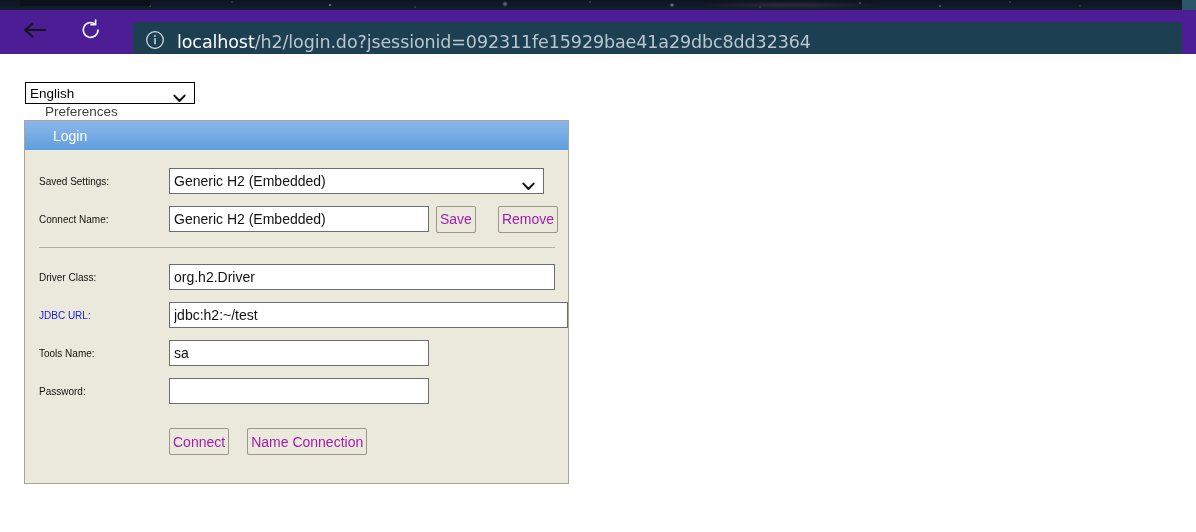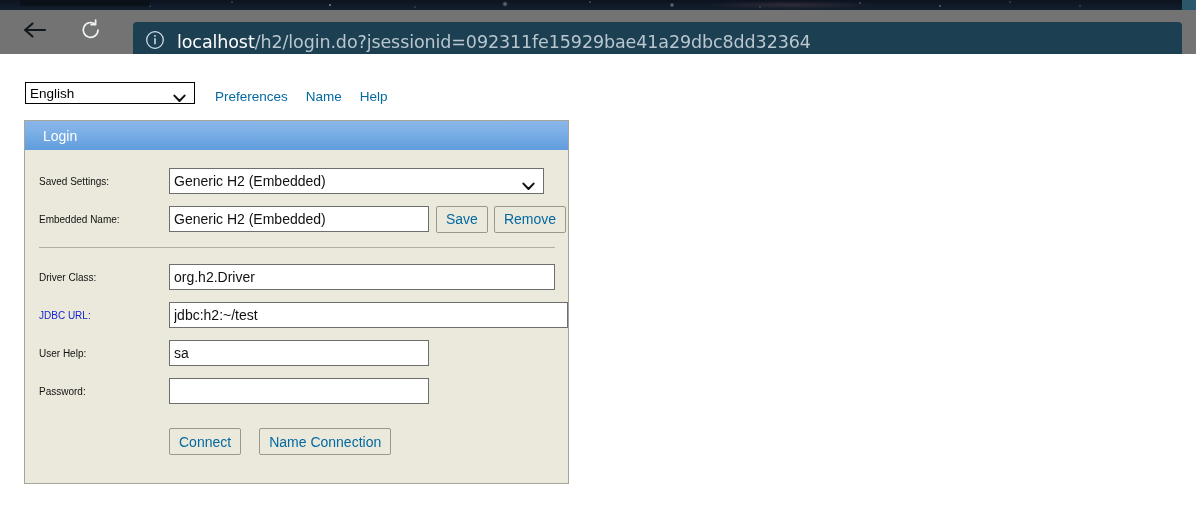--- a/index.html
+++ b/index.html
@@ -57,21 +57,21 @@
     width: 14px; height: 10px;
     background: #2c5669;
   }
 
   
   #browser-toolbar {
     position: absolute;
     top: 10px; left: 0;
     width: 1196px;
     height: 44px;
-    background: #737373;
+    background: #4c1d95;
     display: flex;
     align-items: flex-end;
   }
   .nav-btn {
     width: 46px;
     height: 44px;
     display: flex;
     align-items: center;
     justify-content: center;
     cursor: pointer;
@@ -117,21 +117,22 @@
     width: 1196px;
     height: 478px;
     background: #ffffff;
   }
 
   #toolbar-row {
     position: absolute;
     left: 25px;
     top: 28px;
     display: flex;
-    align-items: flex-end;
+    align-items: flex-start;
+    flex-direction: column;
   }
   #language-select {
     width: 170px;
     height: 22px;
     font-family: "Liberation Sans", sans-serif;
     font-size: 13.5px;
     color: #000;
     background: #ffffff;
     border: 1px solid #000000;
     padding: 0 2px 0 4px;
@@ -149,21 +150,21 @@
   }
   #language-select-arrow {
     position: absolute;
     right: 9px;
     top: 7px;
     pointer-events: none;
   }
   .menu-link {
     font-family: "Liberation Sans", sans-serif;
     font-size: 13.5px;
-    color: #0369a1;
+    color: #404040;
     text-decoration: none;
     margin-left: 18px;
     cursor: pointer;
     white-space: nowrap;
   }
   .menu-link:first-of-type { margin-left: 20px; }
 
   
   #login-panel {
     position: absolute;
@@ -175,21 +176,21 @@
     box-sizing: content-box;
   }
   #login-header {
     height: 29px;
     background: linear-gradient(180deg, #8ab6e8 0%, #7db0e6 35%, #609ddd 100%);
     color: #ffffff;
     font-family: "Liberation Sans", sans-serif;
     font-size: 14px;
     display: flex;
     align-items: center;
-    padding-left: 18px;
+    padding-left: 28px;
     box-sizing: border-box;
   }
   #login-body {
     padding: 12px 0 28px 0;
   }
 
   .form-row {
     display: flex;
     align-items: center;
     height: 38px;
@@ -241,25 +242,25 @@
     position: absolute;
     right: 9px;
     top: 9px;
     pointer-events: none;
   }
 
   .btn {
     height: 27px;
     font-family: "Liberation Sans", sans-serif;
     font-size: 14px;
-    color: #0369a1;
+    color: #a21caf;
     background: #ebe9db;
     border: 1px solid #9a9888;
     border-radius: 2px;
-    padding: 0 9px;
+    padding: 0 3px;
     cursor: pointer;
     box-sizing: border-box;
     line-height: 1;
   }
 
   #divider {
     margin: 9px 0 10px 14px;
     width: 516px;
     height: 1px;
     background: #b2b0a4;
@@ -351,40 +352,40 @@
           </select>
           <span class="select-arrow">
             <svg width="13" height="9" viewBox="0 0 13 9">
               <path d="M1.4 1.6 L6.5 7 L11.6 1.6" fill="none" stroke="#111" stroke-width="2" stroke-linecap="round" stroke-linejoin="round"></path>
             </svg>
           </span>
         </span>
       </div>
 
       <div class="form-row">
-        <span class="form-label">Embedded Name:</span>
+        <span class="form-label">Connect Name:</span>
         <input class="text-input" type="text" style="width: 260px;" value="Generic H2 (Embedded)">
         <button class="btn" style="margin-left:7px;">Save</button>
-        <button class="btn" style="margin-left:6px;">Remove</button>
+        <button class="btn" style="margin-left:22px;">Remove</button>
       </div>
 
       <div id="divider"></div>
 
       <div class="form-row">
         <span class="form-label">Driver Class:</span>
         <input class="text-input" type="text" style="width: 386px;" value="org.h2.Driver">
       </div>
 
       <div class="form-row">
         <a class="form-label link" href="#" style="text-decoration:none;">JDBC URL:</a>
         <input class="text-input" type="text" style="width: 406px;" value="jdbc:h2:~/test">
       </div>
 
       <div class="form-row">
-        <span class="form-label">User Help:</span>
+        <span class="form-label">Tools Name:</span>
         <input class="text-input" type="text" style="width: 260px;" value="sa">
       </div>
 
       <div class="form-row">
         <span class="form-label">Password:</span>
         <input class="text-input" type="password" style="width: 260px;" value="">
       </div>
 
       <div id="button-row">
         <button class="btn">Connect</button>

